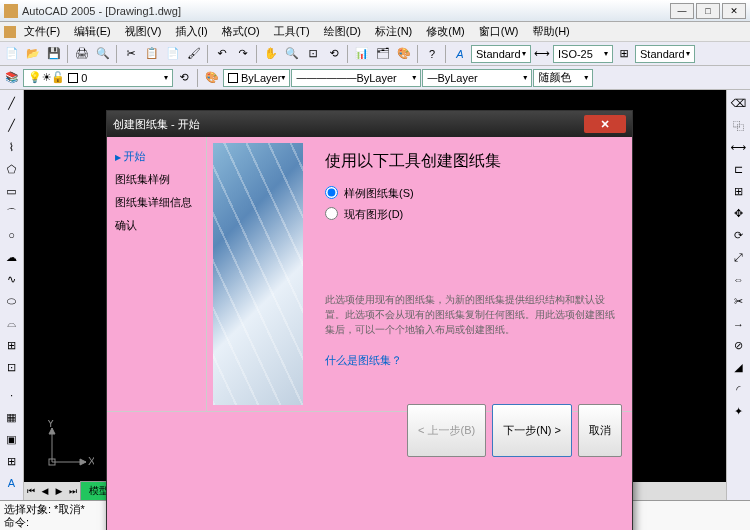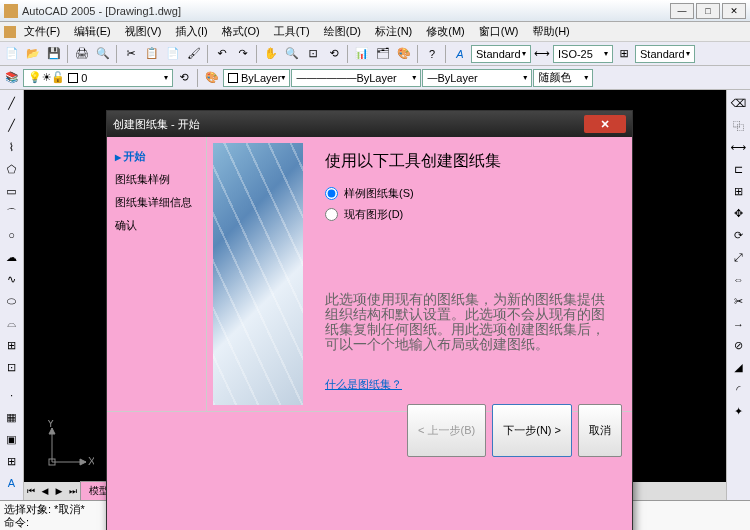--- a/index.html
+++ b/index.html
@@ -31,30 +31,30 @@
 .cmdarea{height:48px;background:#f8f8f8;border-top:1px solid #999;padding:2px 4px;font-size:10px;font-family:SimSun}
 .cmdarea div{line-height:13px}
 
 .dialog{position:absolute;left:106px;top:110px;width:527px;height:430px;background:#f9a8d4;border:1px solid #333;box-shadow:2px 2px 8px rgba(0,0,0,.5)}
 .dlgtitle{height:26px;background:linear-gradient(#444,#222);color:#fff;display:flex;align-items:center;padding:0 6px}
 .dlgtitle .t{flex:1;font-size:11px}
 .dlgclose{width:42px;height:18px;background:#c94030;color:#fff;display:flex;align-items:center;justify-content:center;cursor:pointer;font-weight:bold;border-radius:2px}
 .dlgbody{display:flex;height:274px}
 .dlgnav{width:100px;border-right:1px solid #ccc;padding:8px 6px}
 .dlgnav div{padding:4px 2px;font-size:11px;cursor:pointer}
-.dlgnav .active{color:#0066cc;font-weight:bold}
+.dlgnav .active{color:#0066cc;font-weight:normal}
 .dlgnav .active::before{content:"▶ ";font-size:8px}
 .dlgimg{width:90px;margin:6px;background:linear-gradient(135deg,#8ab8d8 0%,#5a88b8 30%,#e8f0f8 60%,#c0d0e0 100%);position:relative;overflow:hidden}
 .dlgimg::before{content:"";position:absolute;inset:0;background:repeating-linear-gradient(65deg,rgba(255,255,255,.3) 0 2px,transparent 2px 20px)}
 .dlgcontent{flex:1;padding:14px 16px;position:relative}
 .dlgcontent .head{font-size:16px;margin-bottom:14px}
-.radio{display:flex;align-items:center;margin:6px 0;cursor:pointer}
+.radio{display:flex;align-items:flex-start;margin:6px 0;cursor:pointer}
 .radio input{margin-right:6px}
-.desc{font-size:14px;color:#666;margin-top:70px;line-height:15px}
-.link{color:#0066cc;text-decoration:underline;cursor:pointer;margin-top:25px;display:inline-block}
+.desc{font-size:10px;color:#666;margin-top:70px;line-height:15px}
+.link{color:#0066cc;cursor:pointer;margin-top:16px;display:inline-block}
 .dlgbtns{height:38px;border-top:1px solid #ccc;display:flex;align-items:center;justify-content:flex-end;padding:0 10px;gap:6px}
 .dlgbtns button{padding:18px 10px;border:1px solid #888;background:linear-gradient(#fff,#e0e0e0);cursor:pointer;font-size:11px;border-radius:2px}
 .dlgbtns button:disabled{color:#999}
 .dlgbtns button.primary{border-color:#3a7ac0}
 .icon-sq{width:12px;height:12px;display:inline-block}
 </style>
 </head>
 <body>
 
 <div class="titlebar">
@@ -187,21 +187,21 @@
           </g>
           <text x="44" y="45" fill="#888" font-size="9">X</text>
           <text x="3" y="7" fill="#888" font-size="9">Y</text>
         </svg>
     </div>
     <div class="tabs">
       <span class="nav">⏮</span>
       <span class="nav">◀</span>
       <span class="nav">▶</span>
       <span class="nav">⏭</span>
-      <span class="tab" style="background:#f9a8d4">模型</span>
+      <span class="tab" style="background:#22c55e">模型</span>
       <span class="tab">布局1</span>
       <span class="tab">布局2</span>
     </div>
   </div>
 
   <div class="righttools">
     <div class="tbtn">⌫</div>
     <div class="tbtn">⿻</div>
     <div class="tbtn">⟷</div>
     <div class="tbtn">⊏</div>

